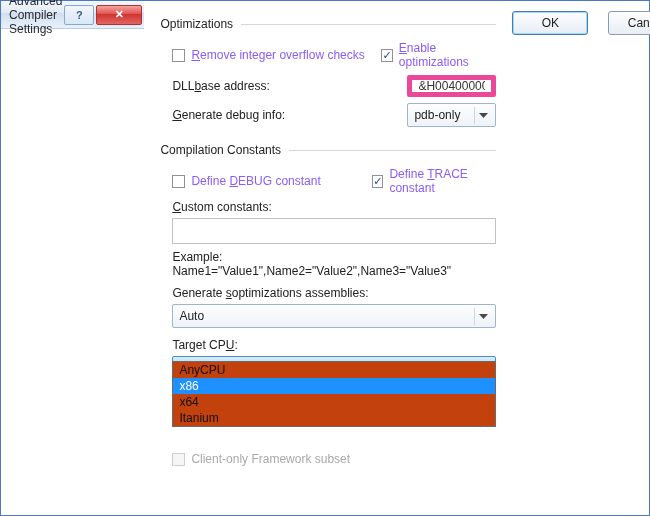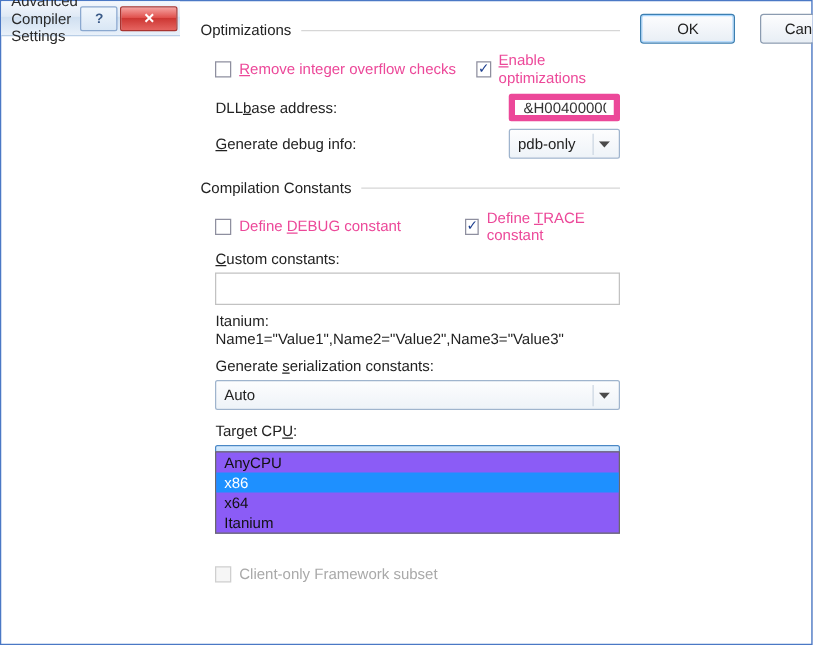--- a/index.html
+++ b/index.html
@@ -64,21 +64,21 @@
   .pair.first { width: 235px; }
   .chk {
     width: 13px; height: 13px;
     border: 1px solid #8e8f9f;
     background: #fff; margin-right: 6px;
     display: inline-flex; align-items: center; justify-content: center;
     font-size: 11px; line-height: 1; color: #1e3f8f;
   }
   .chk.disabled { border-color: #cfcfcf; background: #f6f6f6; }
   .und { text-decoration: underline; }
-  .lbl { color: #ec4899; }
+  .lbl { color: #8b5cf6; }
   .lbl.disabled { color: #a9a9a9; }
   .field {
     height: 22px; border: 5px solid #ec4899; border-radius: 2px;
     background: #fff; padding: 0 6px; font: inherit; color: #333;
     width: 100%;
   }
   .select {
     height: 24px; border: 1px solid #9fb4cd; border-radius: 2px;
     background: linear-gradient(#fdfdfe,#eef3f8);
     display: flex; align-items: center; padding: 0 24px 0 6px;
@@ -112,21 +112,21 @@
     background: linear-gradient(#d9edff,#a8d3f8 48%,#86c1f3 49%,#bfe0fb);
     border-radius: 2px;
     display:flex; align-items:center; padding:0 24px 0 6px;
     position: relative; color:#123;
   }
   .combo-open .sel .caret { right:3px; top:3px; border-left:1px solid #9ec6ea; }
   .dropdown {
     position: absolute;
     left: 28px; right: 16px;
     border: 1px solid #6a6a6a;
-    background: #8b5cf6;
+    background: #c2410c;
     z-index: 20;
     font-size: 12px;
   }
   .dropdown .opt {
     padding: 1px 6px;
     color: #111;
   }
   .dropdown .opt.sel {
     background: #1e90ff;
     color: #fff;
@@ -222,24 +222,24 @@
       <div class="pair">
         <span class="chk">✓</span>
         <span class="lbl"><span>Define </span><span class="und">T</span><span>RACE constant</span></span>
       </div>
     </div>
 
     <div class="stack-label">
       <span class="und">C</span><span>ustom constants:</span>
     </div>
     <div class="textbox"></div>
-    <div class="example">Itanium: Name1="Value1",Name2="Value2",Name3="Value3"</div>
+    <div class="example">Example: Name1="Value1",Name2="Value2",Name3="Value3"</div>
 
     <div class="stack-label">
-      <span>Generate </span><span class="und">s</span><span>erialization constants:</span>
+      <span>Generate </span><span class="und">s</span><span>optimizations assemblies:</span>
     </div>
     <div class="full-select">
       <div class="select wide">
         <span>Auto</span>
         <span class="caret">
           <svg width="9" height="6" viewBox="0 0 9 6">
               <path d="M0 0 L4.5 5 L9 0 Z" fill="#4a4a4a"></path>
             </svg>
         </span>
       </div>

